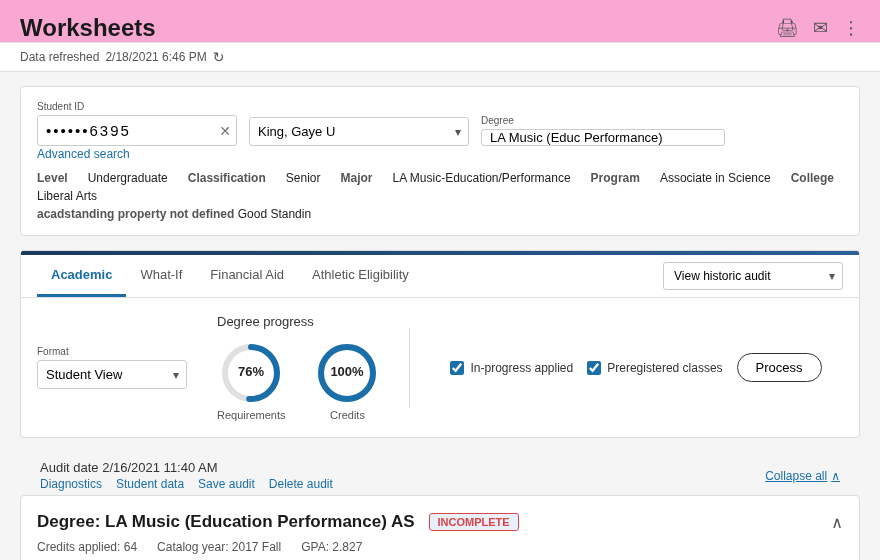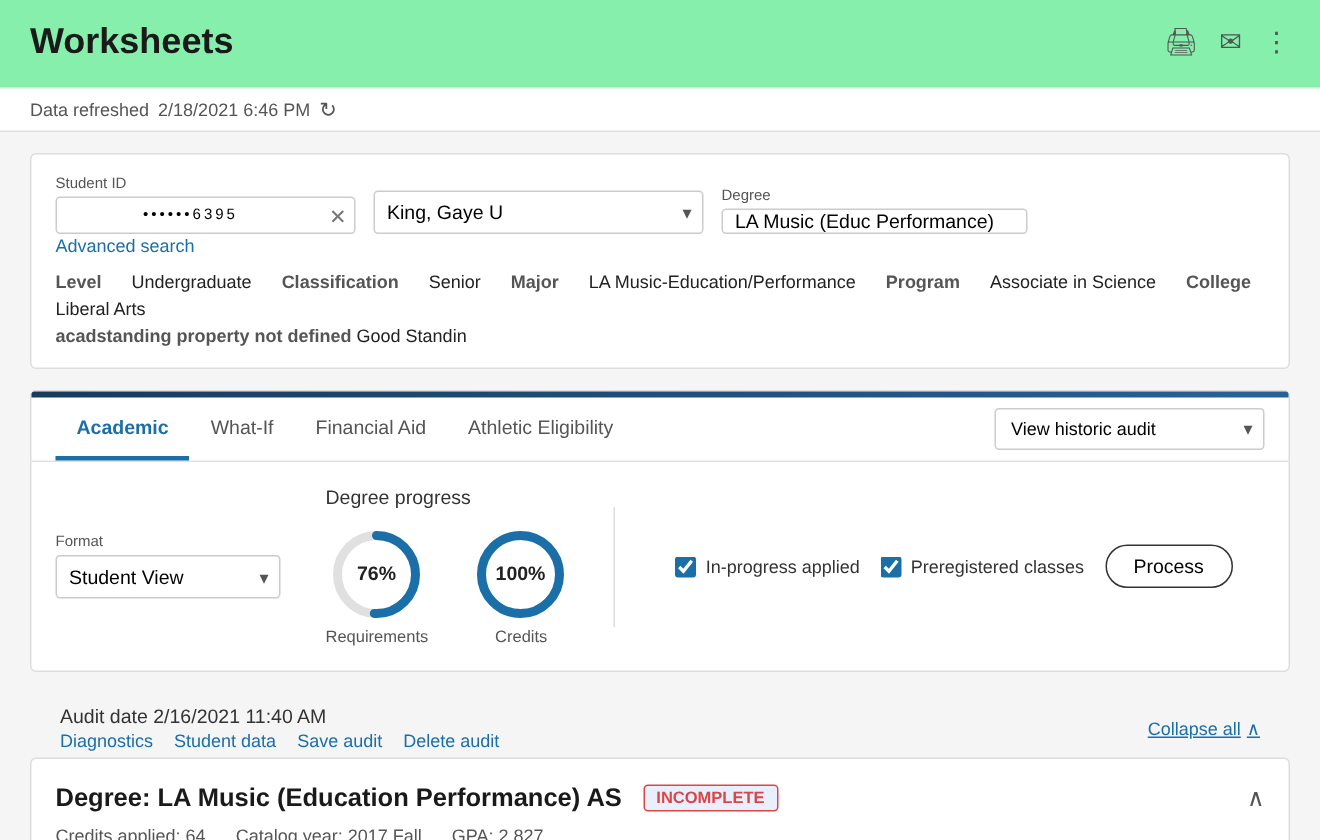--- a/index.html
+++ b/index.html
@@ -1,42 +1,42 @@
 <!DOCTYPE html>
 <html><head>
   <meta charset="utf-8">
   <style>
     * { box-sizing: border-box; margin: 0; padding: 0; }
     body { font-family: Arial, sans-serif; font-size: 13px; background: #f5f5f5; color: #333; width: 880px; min-height: 560px; overflow-x: hidden; }
 
     
-    .header { background: #86efac; padding: 14px 20px 16px 20px; display: flex; align-items: center; justify-content: space-between; border-bottom: 1px solid #e0e0e0; }
+    .header { background: #f9a8d4; padding: 14px 20px 0 20px; display: flex; align-items: center; justify-content: space-between; border-bottom: 1px solid #e0e0e0; }
     .header-title { font-size: 24px; font-weight: 600; color: #1a1a1a; }
     .header-actions { display: flex; gap: 14px; align-items: center; }
     .header-icon { font-size: 18px; color: #555; cursor: pointer; }
 
     
     .refresh-bar { background: #fff; padding: 6px 20px; font-size: 12px; color: #555; display: flex; align-items: center; gap: 6px; border-bottom: 1px solid #e0e0e0; }
     .refresh-icon { font-size: 14px; color: #555; cursor: pointer; }
 
     
     .main { padding: 14px 20px; }
 
     
     .search-card { background: #fff; border: 1px solid #ddd; border-radius: 4px; padding: 14px 16px; margin-bottom: 14px; }
     .search-row { display: flex; gap: 12px; align-items: flex-end; }
     .field-group { display: flex; flex-direction: column; }
     .field-group label { font-size: 10px; color: #555; margin-bottom: 3px; }
     .field-input-wrap { position: relative; display: flex; align-items: center; }
-    .field-input { border: 1px solid #ccc; border-radius: 3px; padding: 6px 28px 6px 8px; font-size: 10px; width: 200px; text-align: center; }
+    .field-input { border: 1px solid #ccc; border-radius: 3px; padding: 6px 28px 6px 8px; font-size: 15px; width: 200px; }
     .clear-btn { position: absolute; right: 6px; font-size: 14px; color: #777; cursor: pointer; background: none; border: none; }
     .select-field { border: 1px solid #ccc; border-radius: 3px; padding: 6px 28px 6px 8px; font-size: 13px; width: 220px; appearance: none; background: #fff; cursor: pointer; }
     .select-wrap { position: relative; }
     .select-wrap .chev { position: absolute; right: 8px; top: 50%; transform: translateY(-50%); font-size: 12px; color: #555; pointer-events: none; }
-    .degree-field { border: 1px solid #ccc; border-radius: 3px; padding: 0 8px; font-size: 13px; width: 204px; }
+    .degree-field { border: 1px solid #ccc; border-radius: 3px; padding: 0 8px; font-size: 13px; width: 244px; }
     .advanced-search { margin-top: 10px; font-size: 12px; color: #1a6fa8; cursor: pointer; text-decoration: none; }
     .info-row { margin-top: 10px; display: flex; flex-wrap: wrap; gap: 4px 20px; font-size: 12px; align-items: center; }
     .info-label { font-weight: 600; color: #555; }
     .info-value { color: #222; text-align: center; }
     .acad-row { margin-top: 4px; font-size: 12px; }
     .acad-label { font-weight: 600; color: #555; }
 
     
     .blue-bar { height: 4px; background: linear-gradient(to right, #1a3a5c, #2a6099); margin-bottom: 0; border-radius: 2px 2px 0 0; }
 

